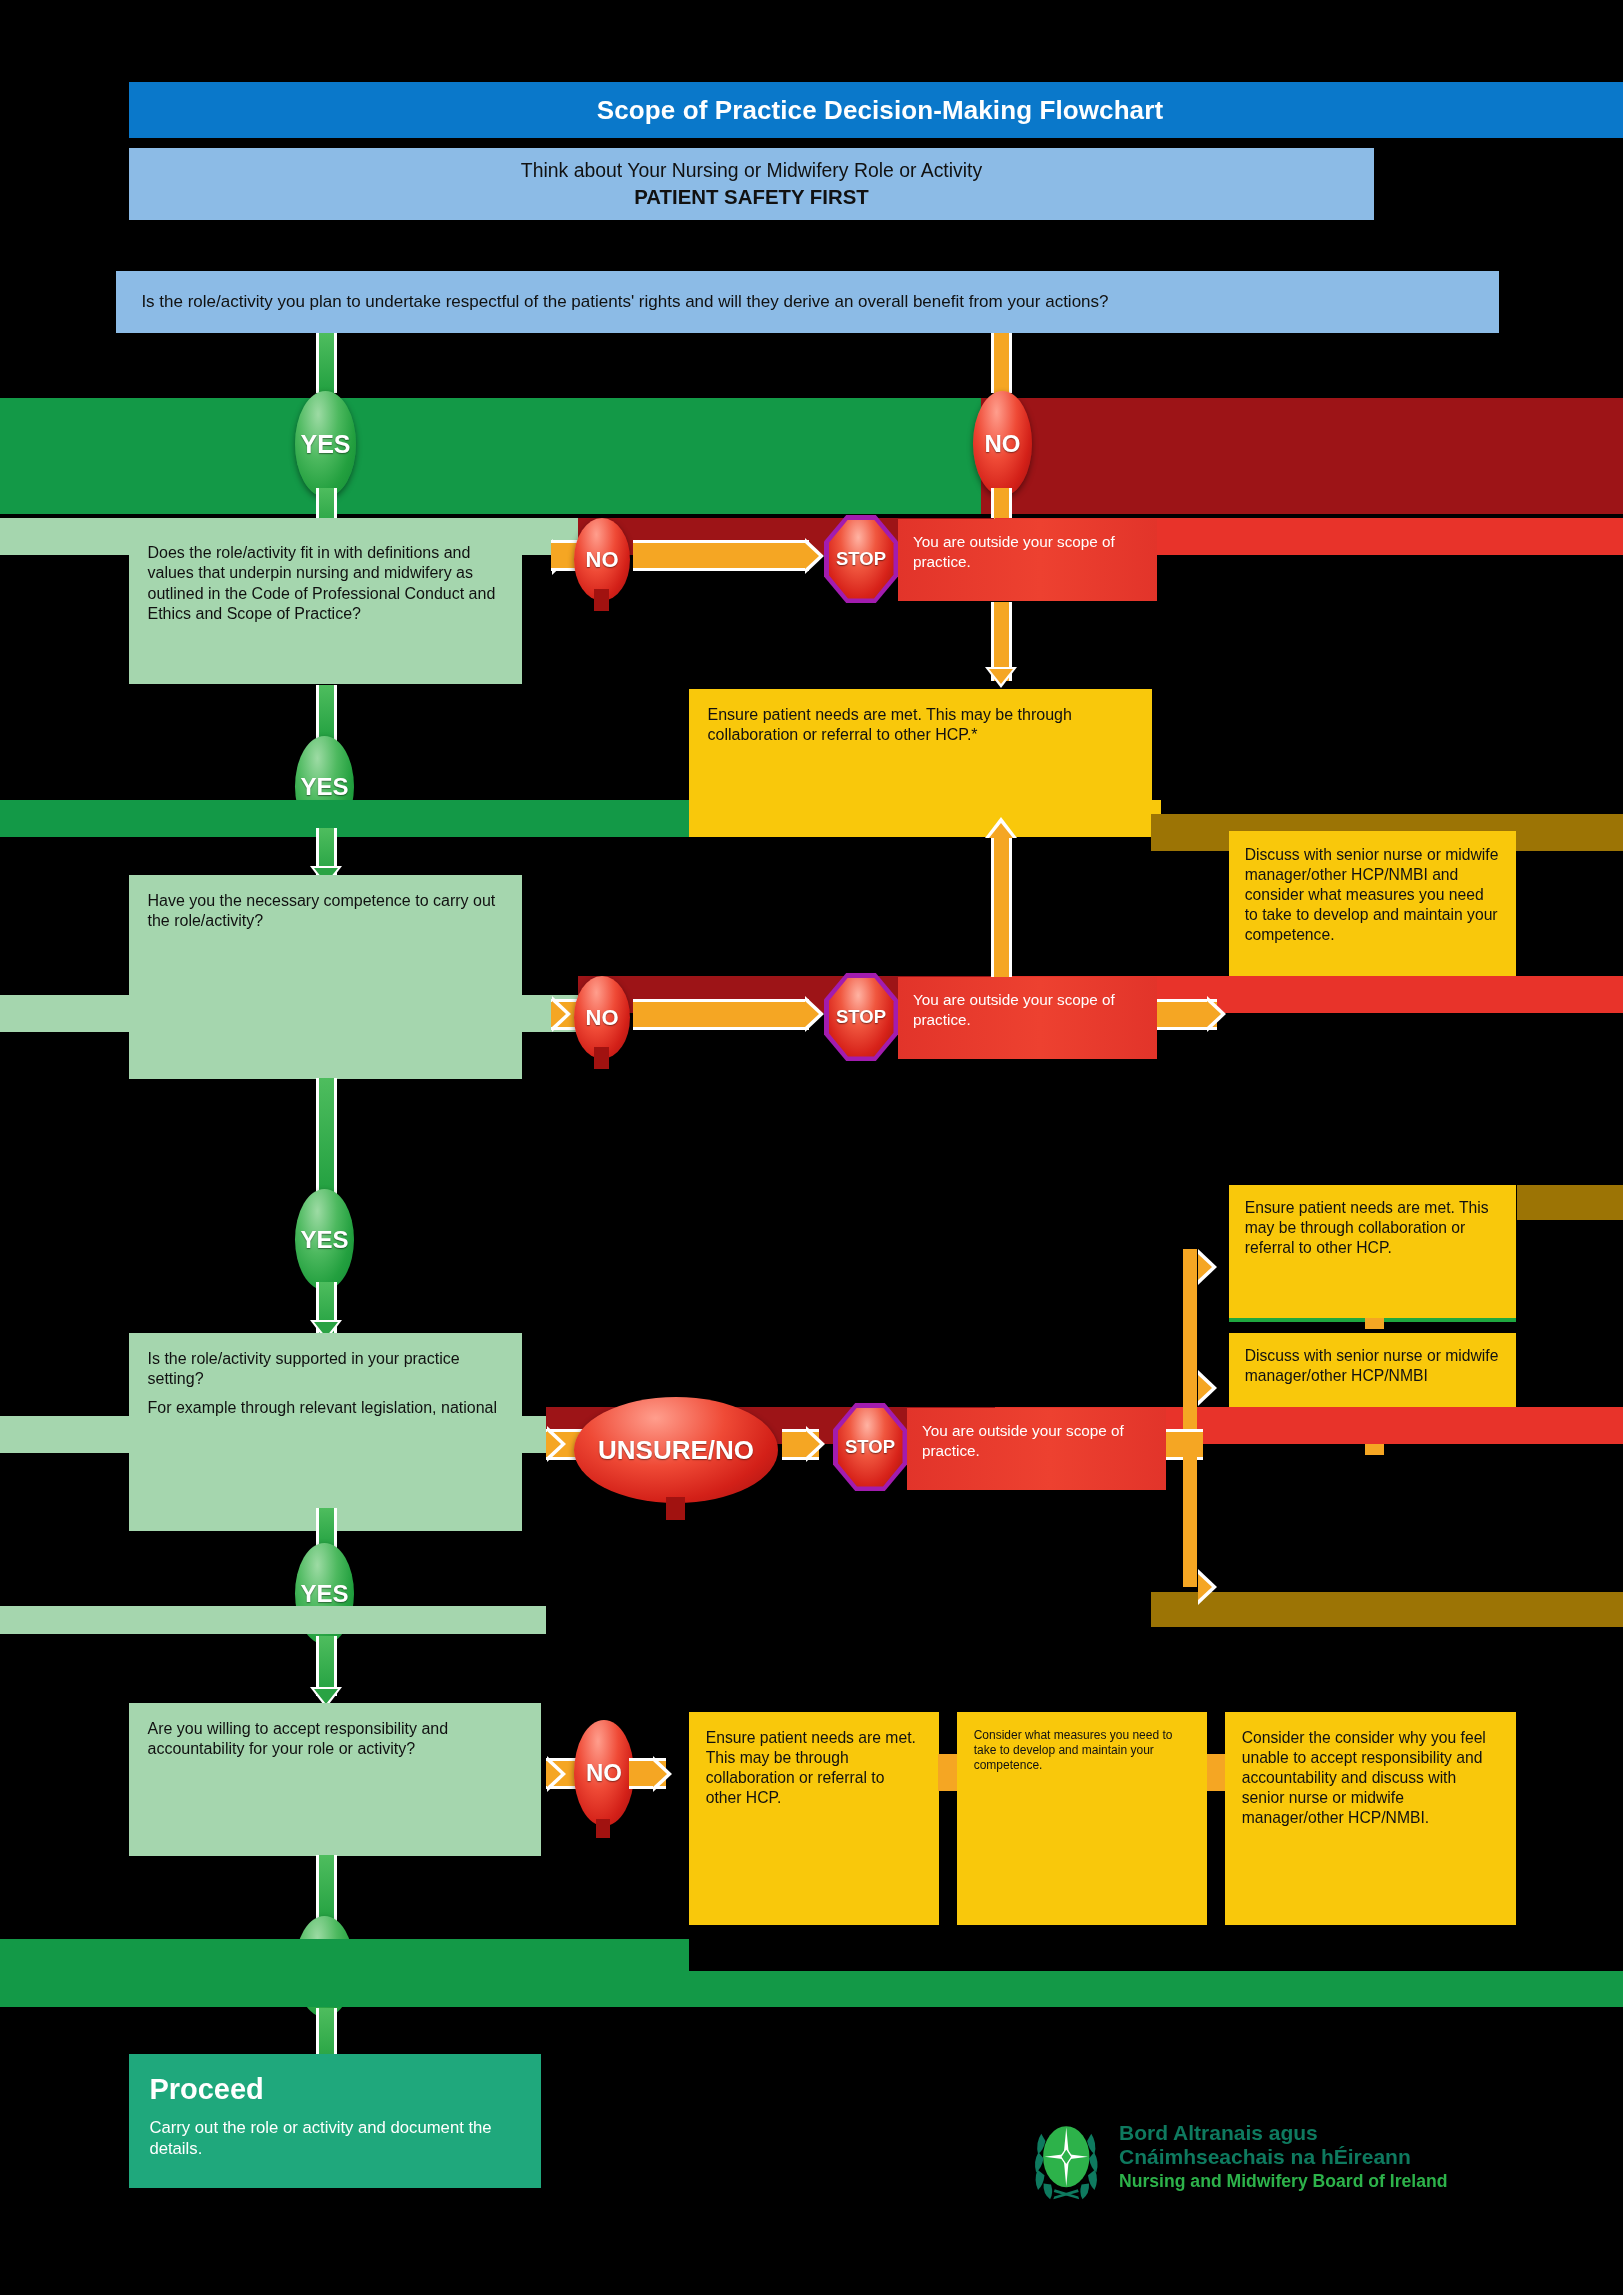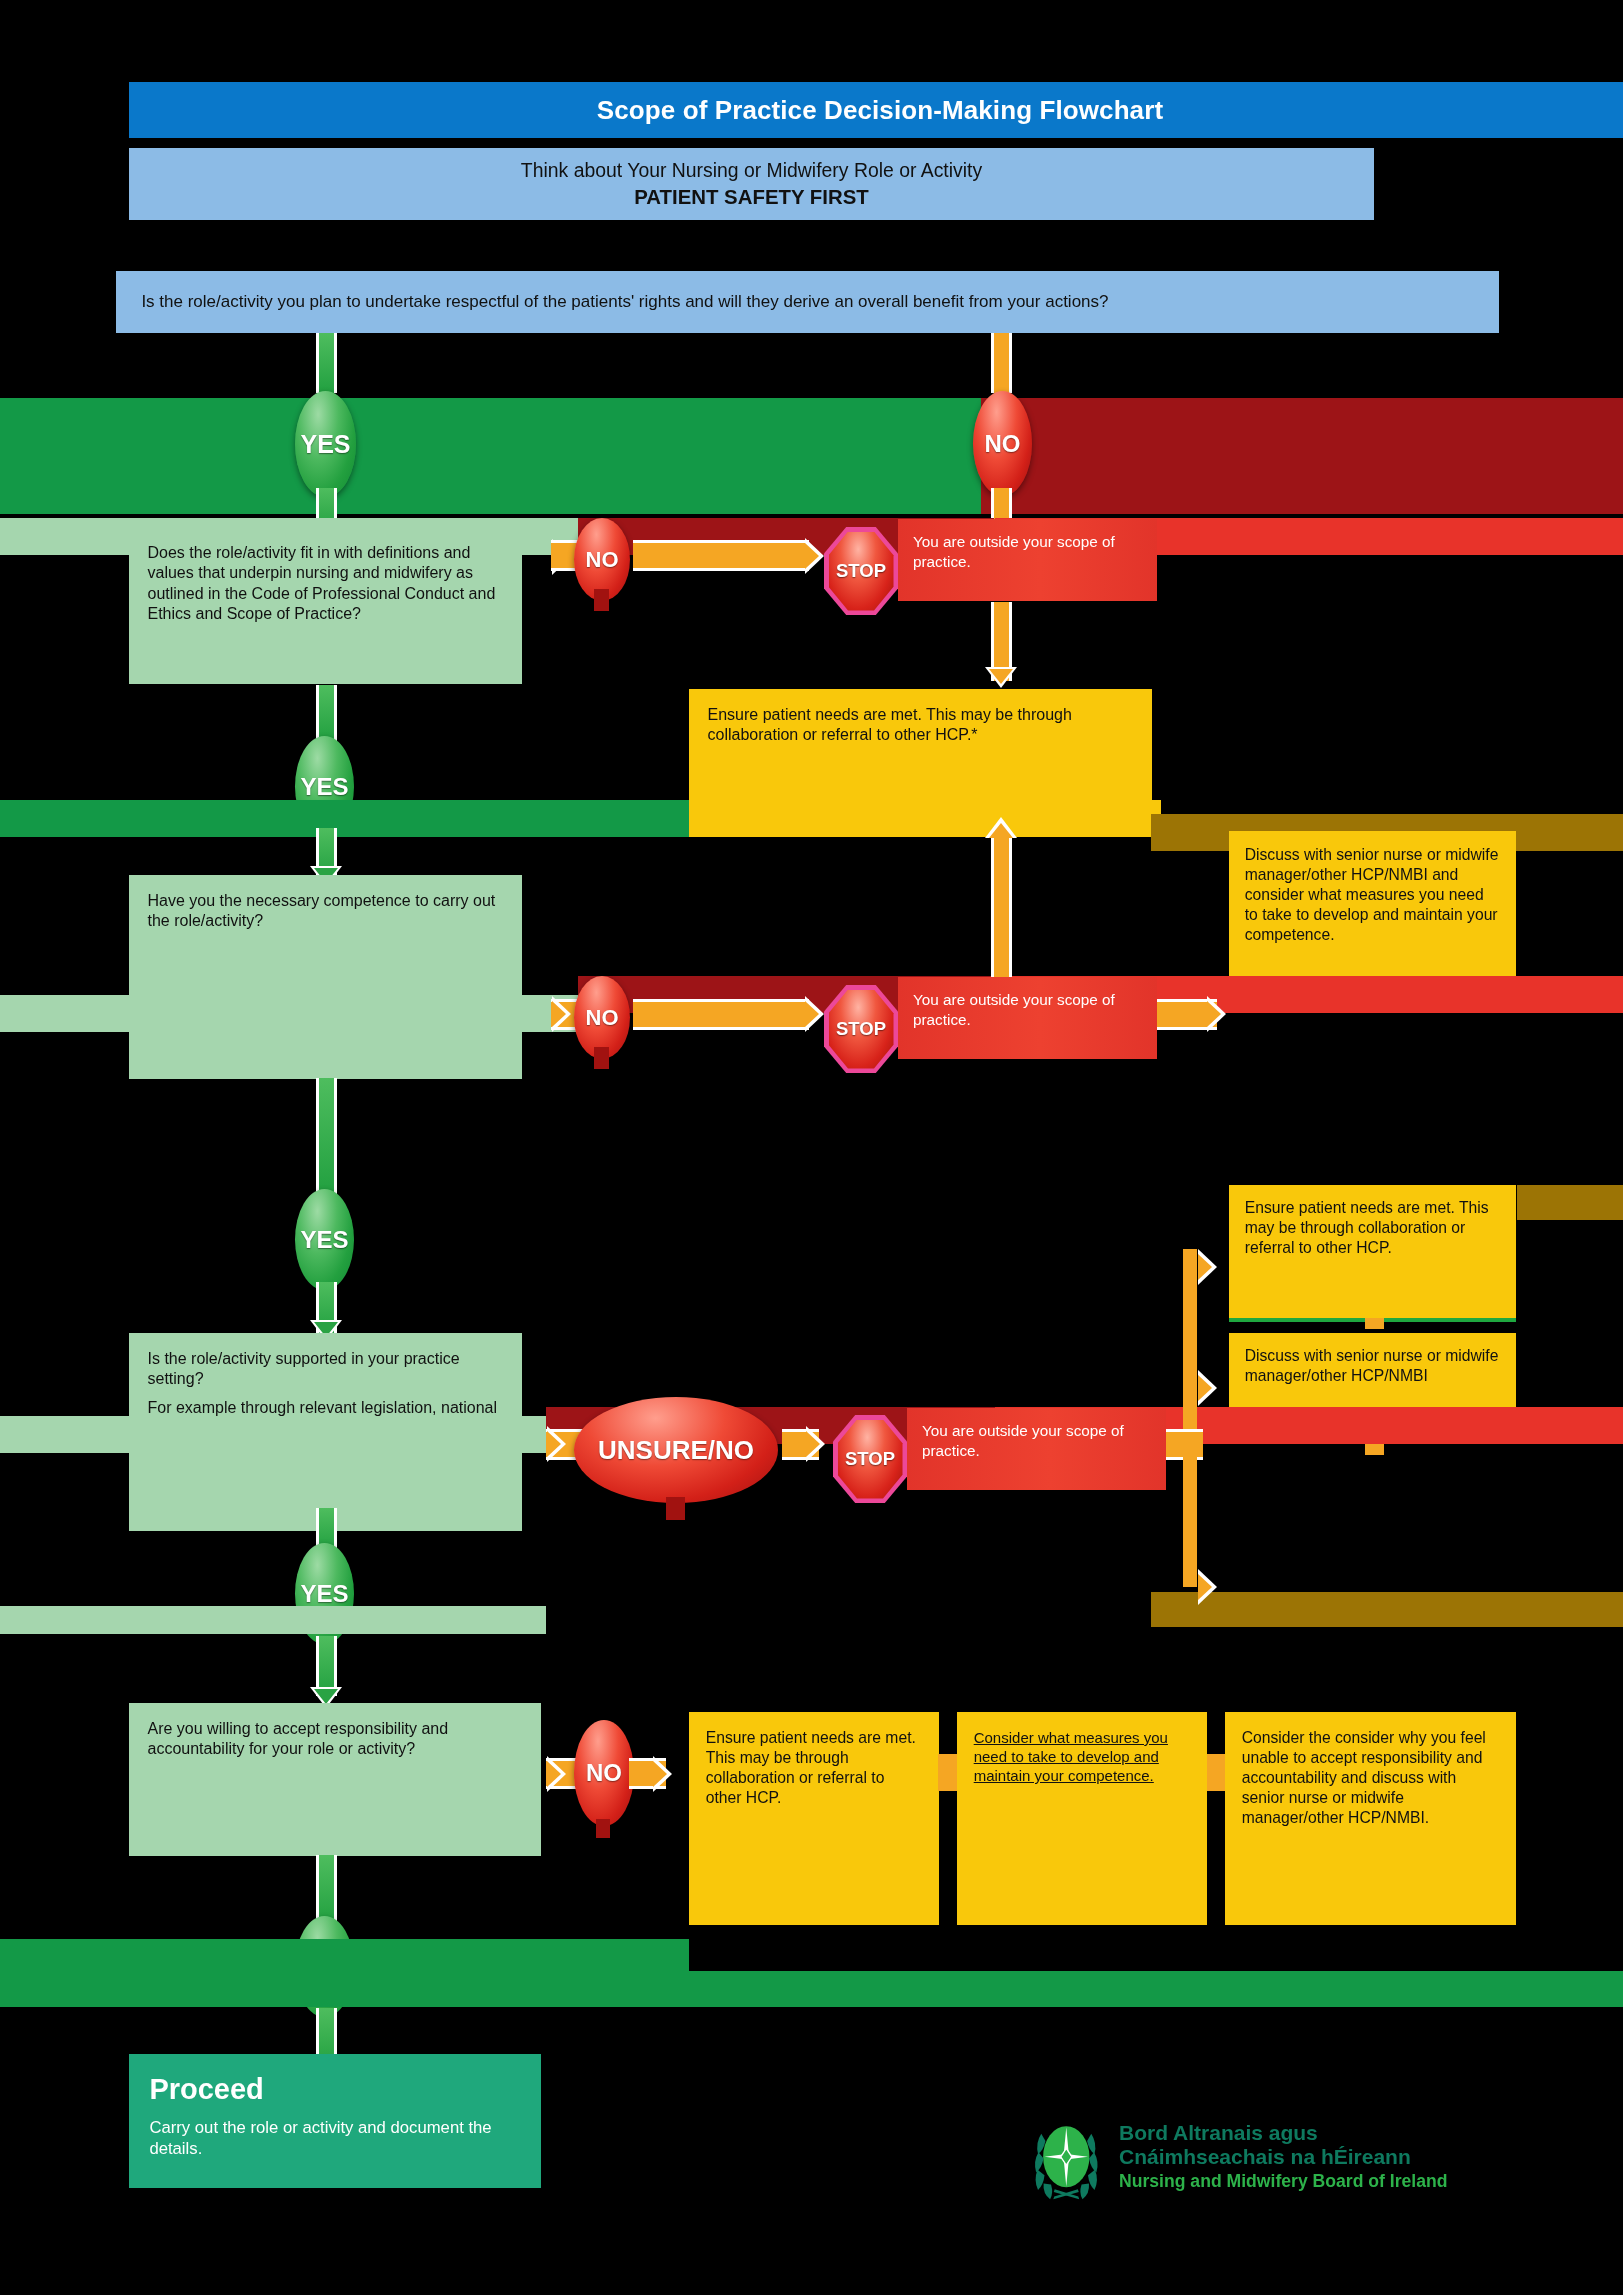--- a/index.html
+++ b/index.html
@@ -92,23 +92,22 @@
   
   .stop {
     display:flex; align-items:center; justify-content:center;
     background: radial-gradient(ellipse at 45% 22%, #ffb3a3 0%, #f0573f 35%, #d8231a 68%, #a01109 100%);
     clip-path: polygon(30% 0,70% 0,100% 30%,100% 70%,70% 100%,30% 100%,0 70%,0 30%);
     border: 4.2px solid #ffffff;
     color: #fff; font-weight: bold; text-shadow: 0 0.9px 1.4px rgba(0,0,0,.5);
   }
   .stop-ring {
     display:flex; align-items:center; justify-content:center;
-    background:#ec4899;
+    background:#a21caf;
     clip-path: polygon(30% 0,70% 0,100% 30%,100% 70%,70% 100%,30% 100%,0 70%,0 30%);
-    margin-top: 12px;
   }
   .arr-v-shaft {
     background: #f5a623;
     border-left: 3.7px solid #fff; border-right: 3.7px solid #fff;
   }
   .arr-v-shaft.green {
     background: linear-gradient(180deg,#4ebd5e,#22a040);
   }
 
   
@@ -417,21 +416,21 @@
     <div class="tri-right-white"></div>
     <div class="abs tri-right-inner" style="left:0px; top:5.1px;"></div>
   </div>
 
   <div class="abs box ybox" style="left:689px; top:1712px; width:250px; height:213px; padding:15.7px 16.7px;">
     <div class="t" style="font-size:15.7px;">Ensure patient needs are met. This may be through collaboration or referral to other HCP.</div>
   </div>
   <div class="abs" style="left:938px; top:1754px; width:18.5px; height:37px; background:#f5a623;"></div>
 
   <div class="abs box ybox" style="left:957px; top:1712px; width:250px; height:213px; padding:15.7px 16.7px;">
-    <div class="t" style="font-size:15px;text-decoration:underline;">Consider what measures you need to take to develop and maintain your competence.</div>
+    <div class="t" style="font-size:12px;">Consider what measures you need to take to develop and maintain your competence.</div>
   </div>
   <div class="abs" style="left:1207px; top:1754px; width:18.5px; height:37px; background:#f5a623;"></div>
 
   <div class="abs box ybox" style="left:1225px; top:1712px; width:291px; height:213px; padding:15.7px 16.7px;">
     <div class="t" style="font-size:15.7px;">Consider the consider why you feel unable to accept responsibility and accountability and discuss with senior nurse or midwife manager/other HCP/NMBI.</div>
   </div>
 
   <div class="abs arr-v-shaft green" style="left:316px; top:1855px; width:21px; height:69px;"></div>
   <div class="abs pill pill-green" style="left:295px; top:1916px; width:59px; height:101px; font-size:24px;">
     <span>YES</span>

